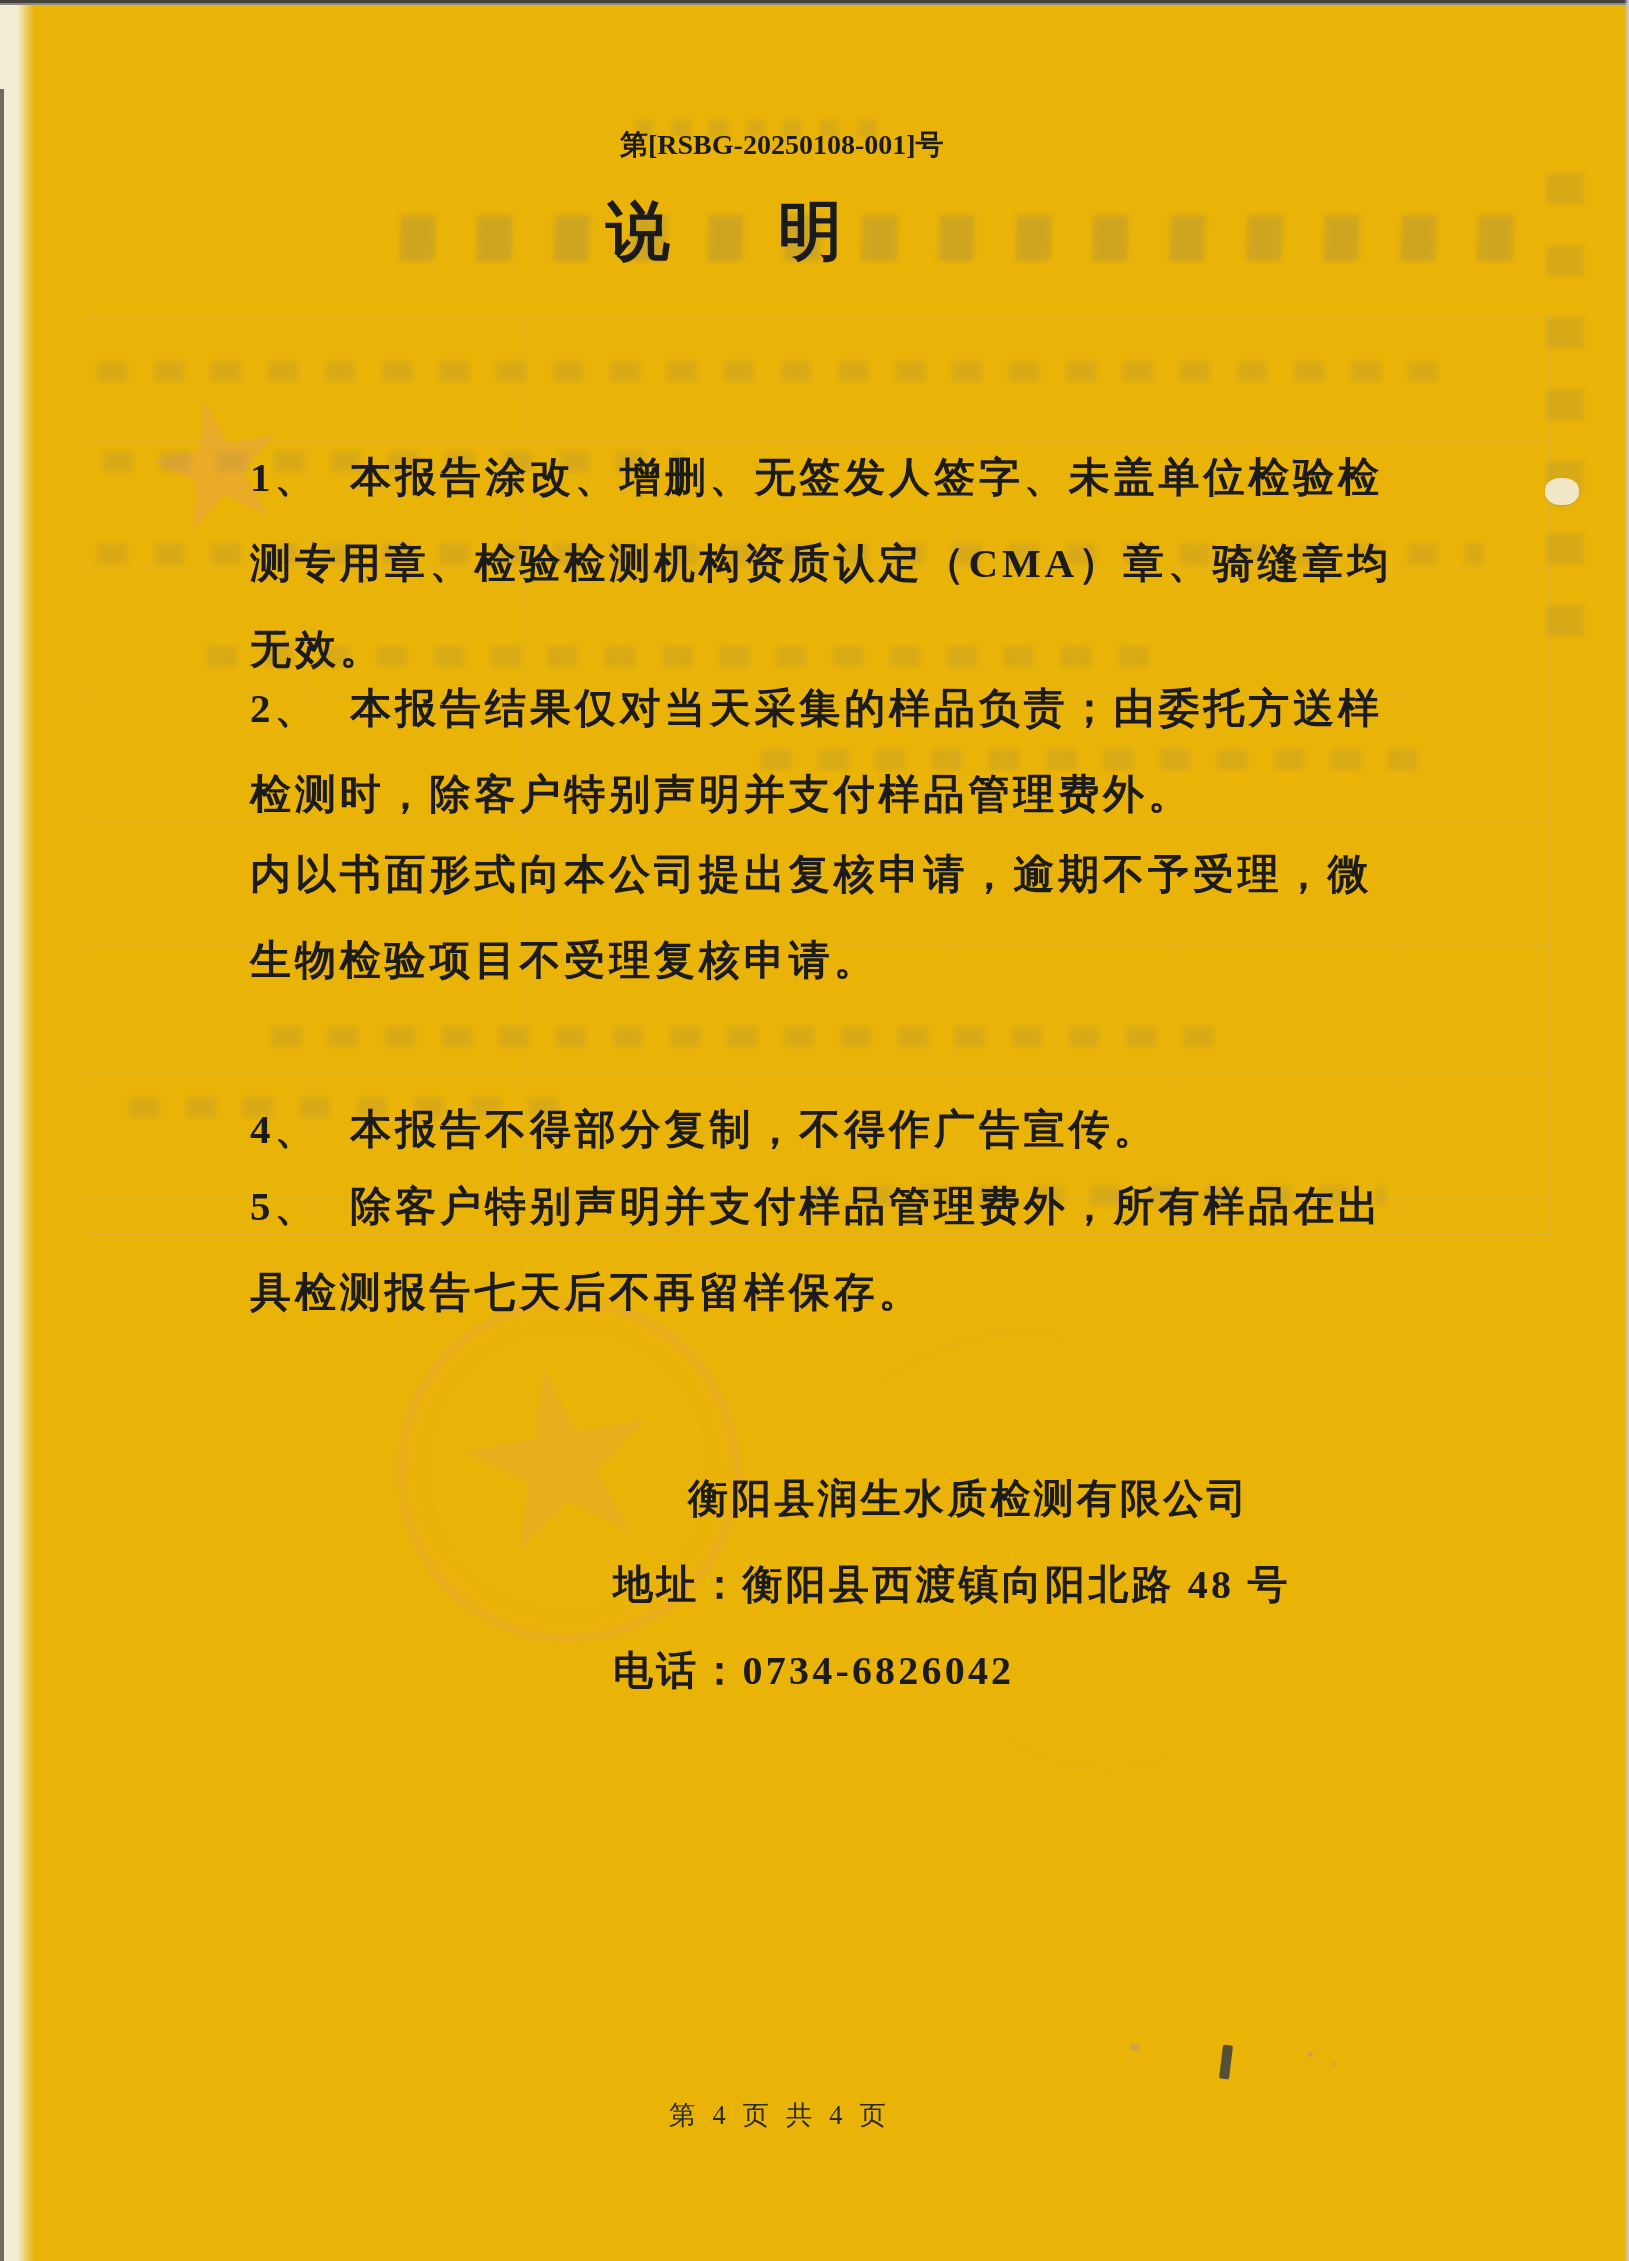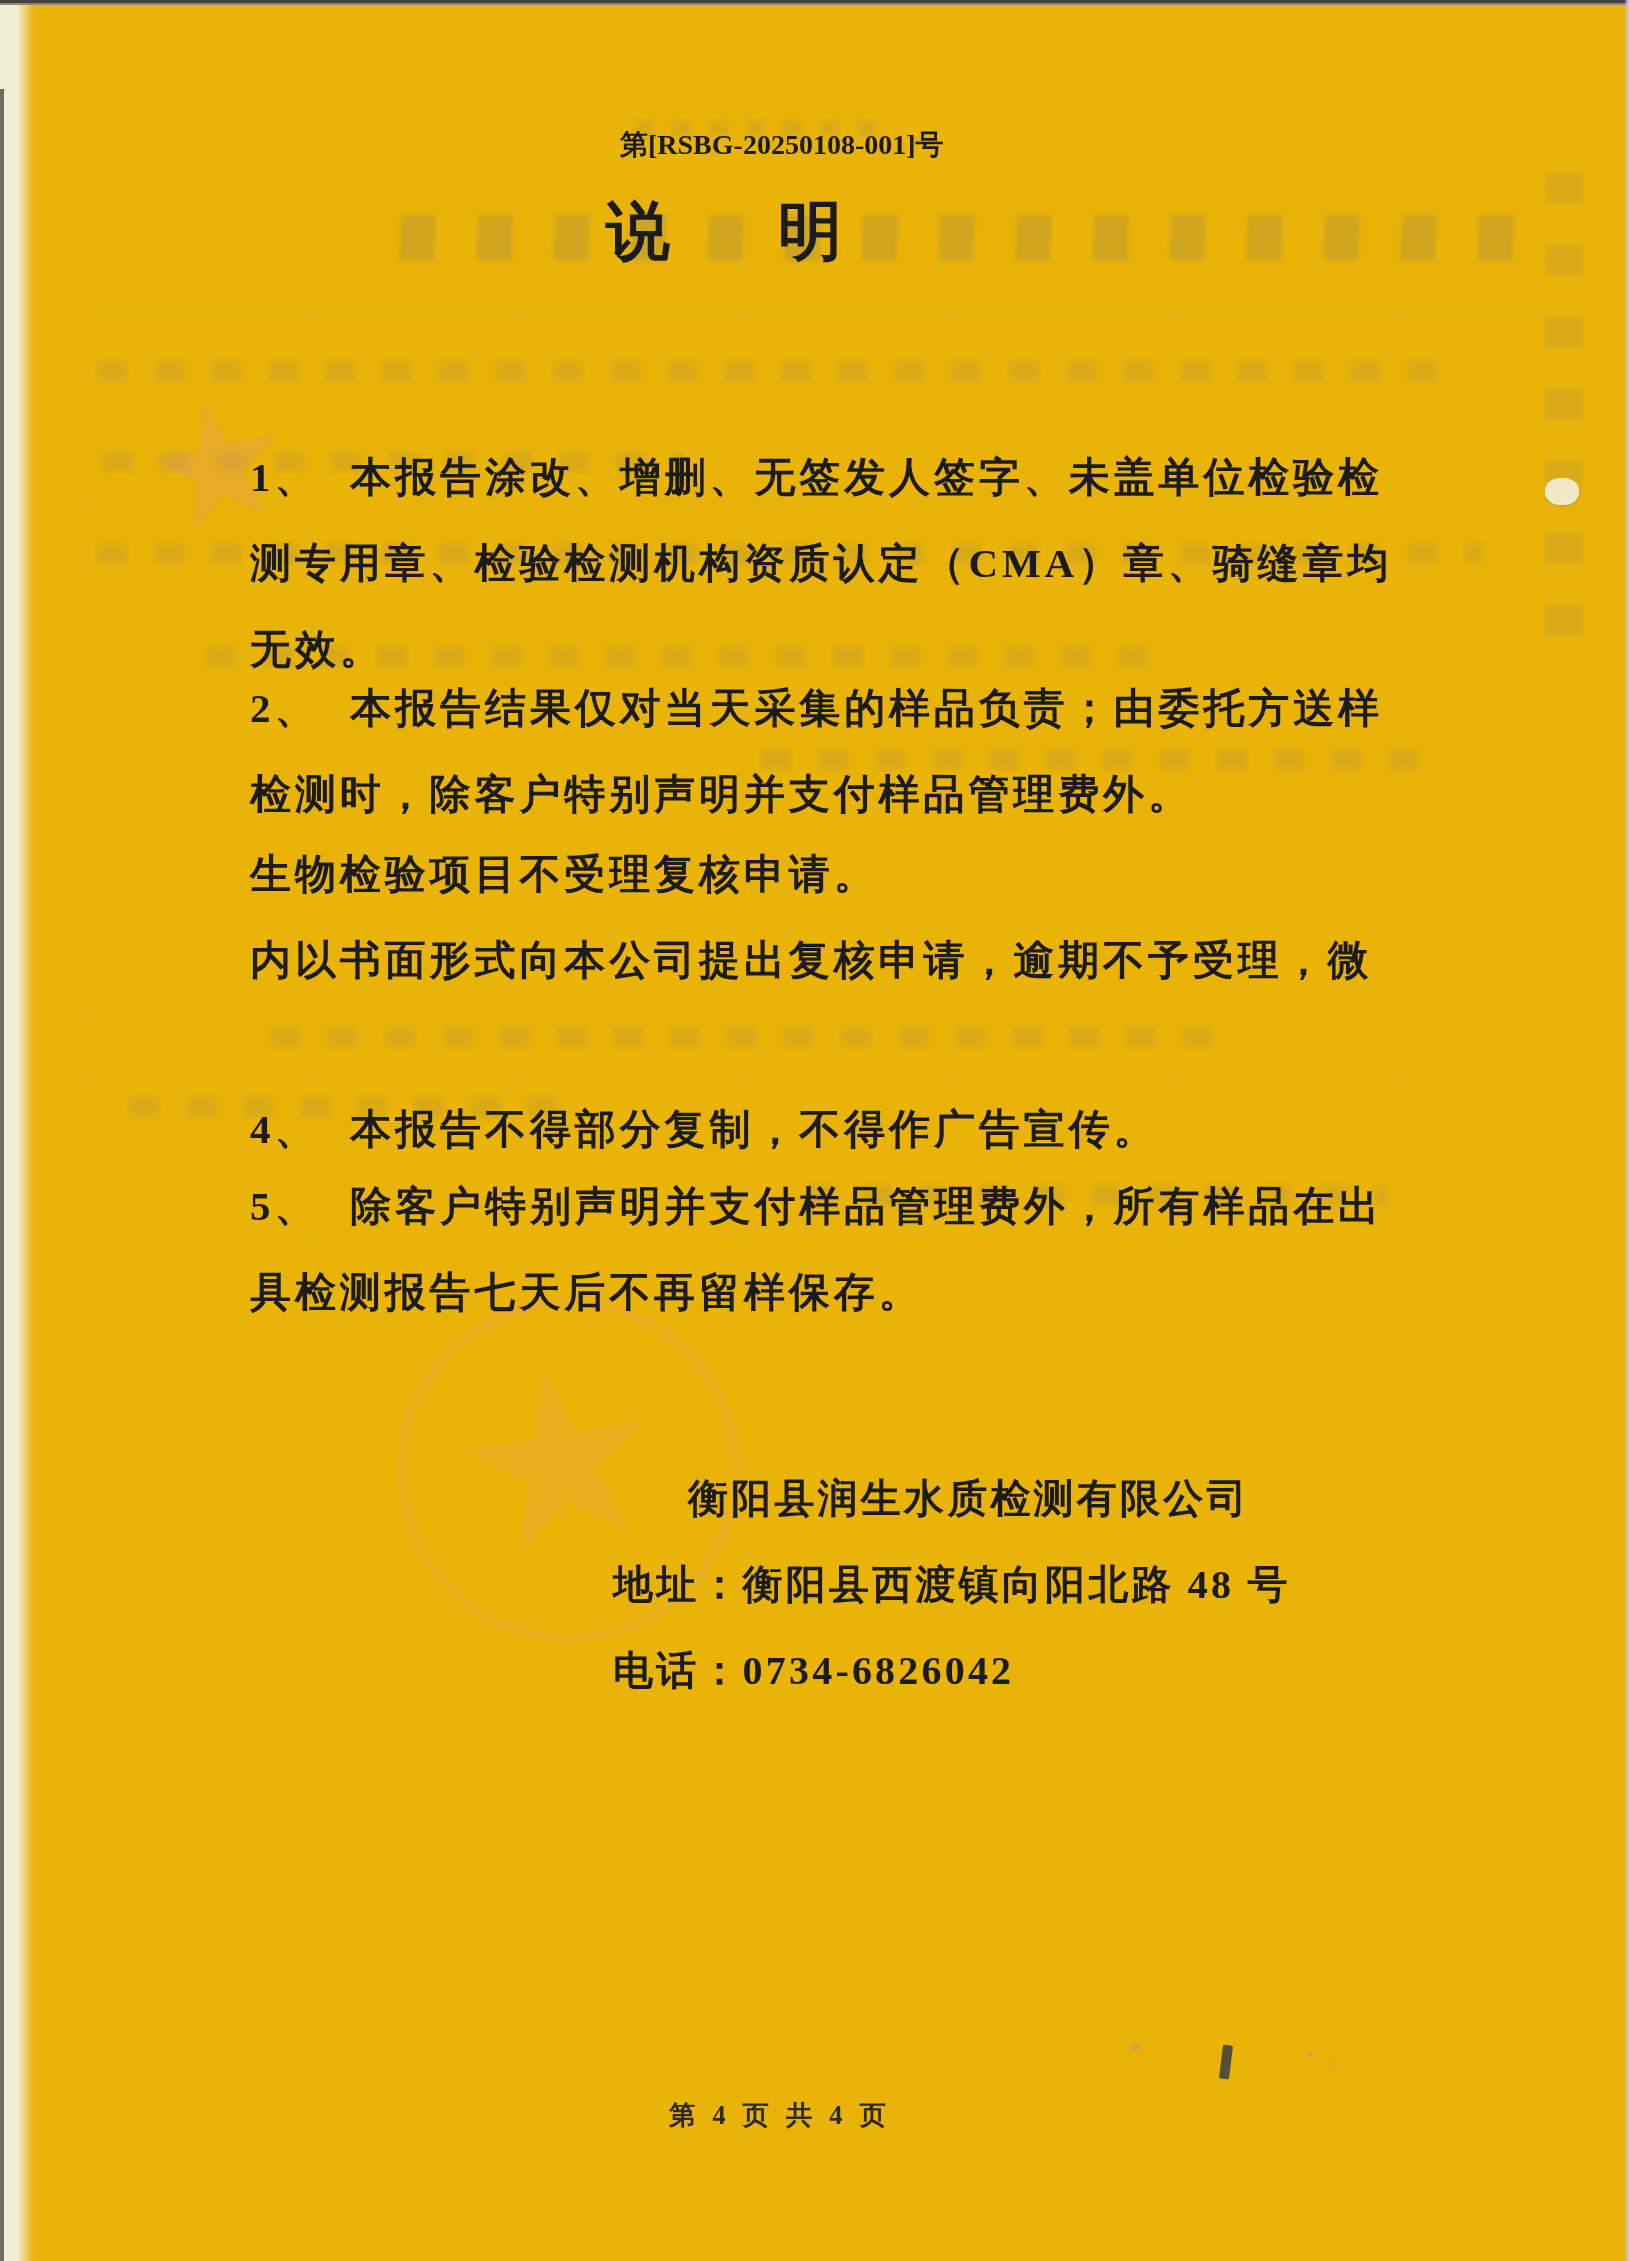--- a/index.html
+++ b/index.html
@@ -92,21 +92,21 @@
   .tline{
     height:86px;line-height:86px;
     font-size:41px;font-weight:700;letter-spacing:3.9px;white-space:nowrap;
   }
   .tline .num{margin-right:31px;}
   .company-block{position:absolute;left:613px;top:1456px;}
   .company-block .tline{height:86px;line-height:86px;font-size:40px;letter-spacing:3.2px;}
   .company-name{margin-left:75px;}
   .page-footer{
     position:absolute;left:669px;top:2098px;
-    font-size:26.4px;font-weight:700;letter-spacing:5.2px;color:#2a2a2a;white-space:nowrap;
+    font-size:26.4px;font-weight:400;letter-spacing:5.2px;color:#2a2a2a;white-space:nowrap;
   }
 </style>
 </head>
 <body>
 
 <div class="page">
 
   <div class="ghost ghost-grid"></div>
   <div class="ghost ghost-docnum"></div>
   <div class="ghost ghost-title"></div>
@@ -133,22 +133,22 @@
     <div class="tline">测专用章、检验检测机构资质认定（CMA）章、骑缝章均</div>
     <div class="tline">无效。</div>
   </div>
 
   <div class="notice-item" style="top:665px">
     <div class="tline"><span class="num">2、</span><span>本报告结果仅对当天采集的样品负责；由委托方送样</span></div>
     <div class="tline">检测时，除客户特别声明并支付样品管理费外。</div>
   </div>
 
   <div class="notice-item" style="top:831px">
+    <div class="tline">内以书面形式向本公司提出复核申请，逾期不予受理，微</div>
     <div class="tline">生物检验项目不受理复核申请。</div>
-    <div class="tline">内以书面形式向本公司提出复核申请，逾期不予受理，微</div>
   </div>
 
   <div class="notice-item" style="top:1086px">
     <div class="tline"><span class="num">4、</span><span>本报告不得部分复制，不得作广告宣传。</span></div>
   </div>
 
   <div class="notice-item" style="top:1163px">
     <div class="tline"><span class="num">5、</span><span>除客户特别声明并支付样品管理费外，所有样品在出</span></div>
     <div class="tline">具检测报告七天后不再留样保存。</div>
   </div>

